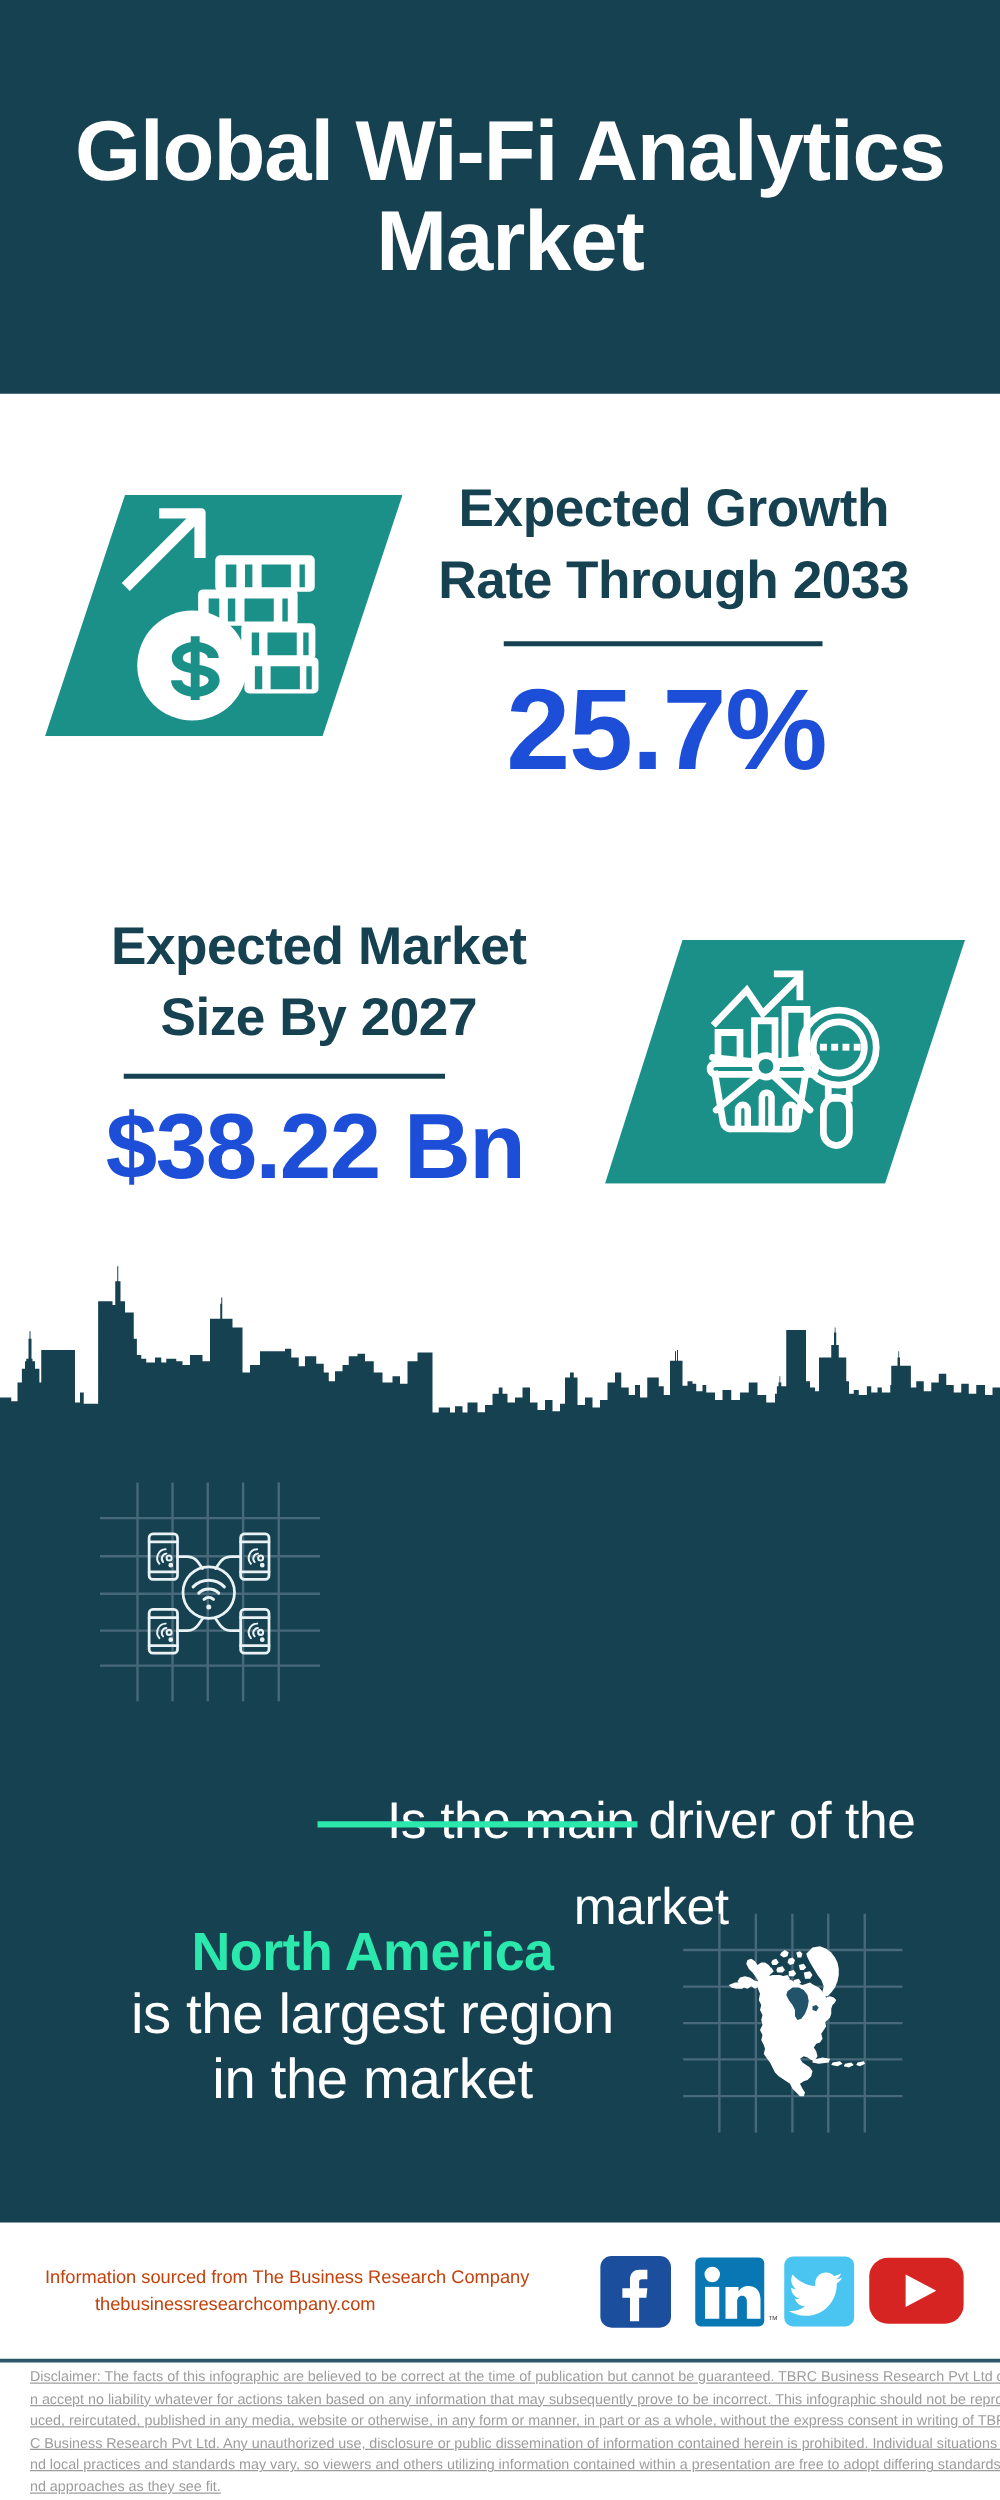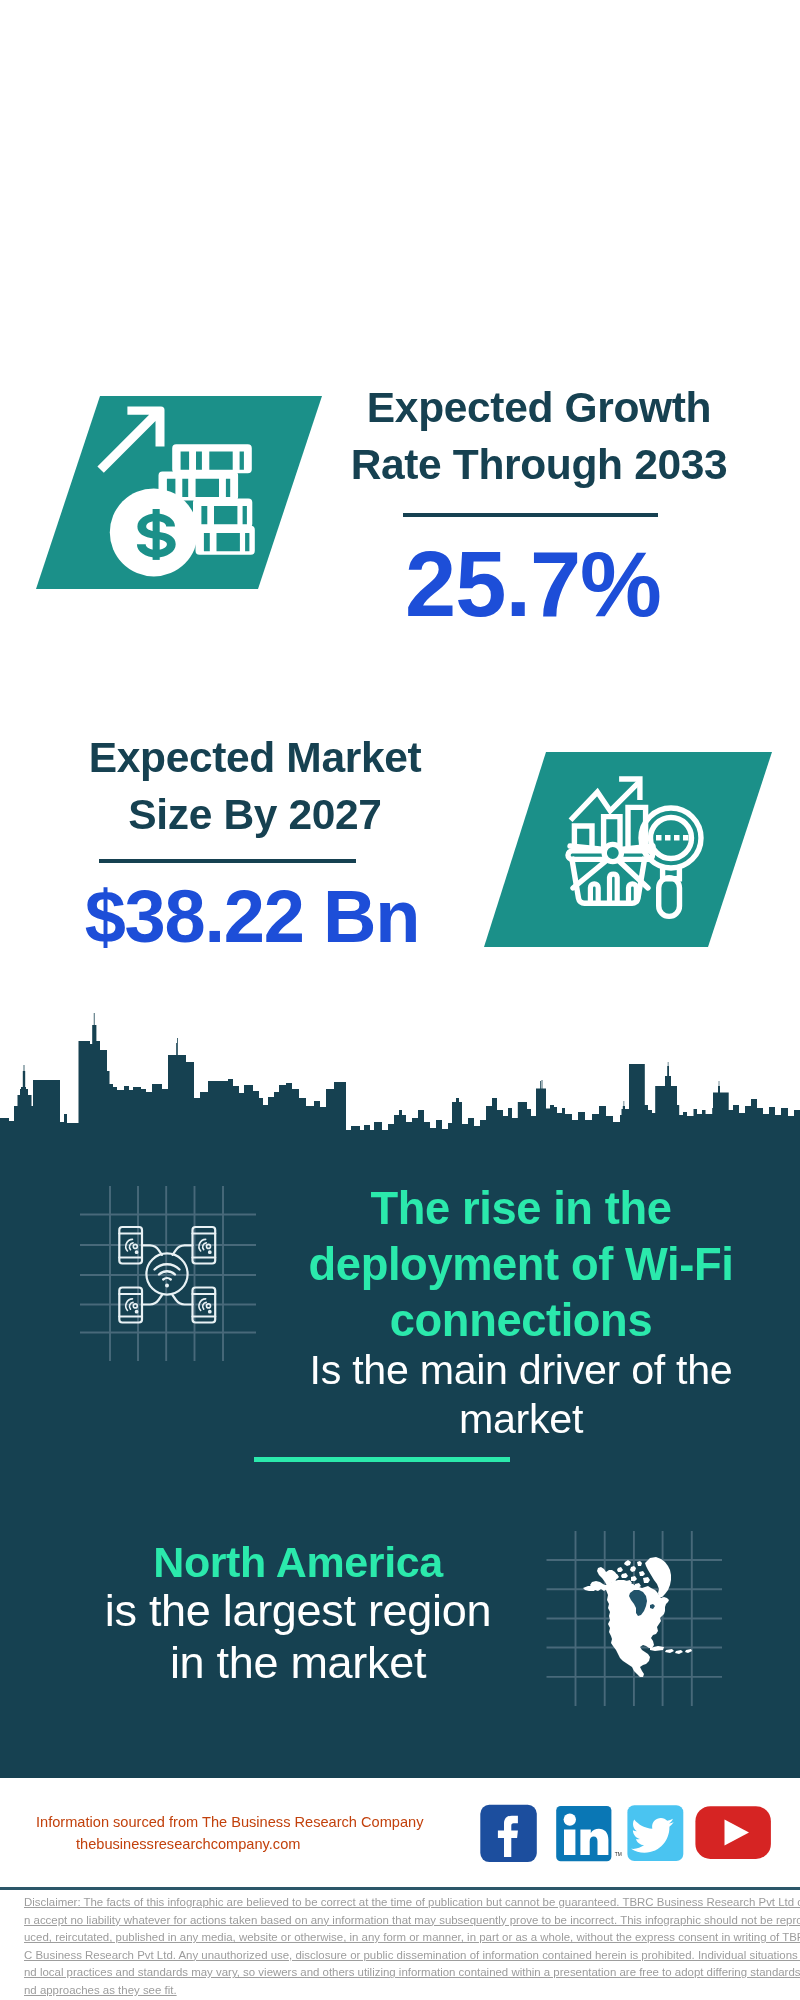--- a/index.html
+++ b/index.html
@@ -33,21 +33,21 @@
   .h2 { left:55px; top:729px; width:400px; }
   .r2 { left:99px; top:859px; width:257px; }
   .v2 { left:-148px; top:879px; width:800px; font-size:74px; line-height:75px; white-space:nowrap; letter-spacing:-1.2px; }
 
   
   .dark { position:absolute; left:0; top:1130px; width:800px; height:648px; background:#164151; }
   .skyline { position:absolute; left:0; top:1010px; width:800px; height:135px; display:block; }
 
   .drv-green { position:absolute; left:281px; top:1181px; width:480px; color:#2BE9AC; font-size:45.3px; font-weight:bold;
                line-height:56px; text-align:center; letter-spacing:-0.4px; }
-  .drv-white { position:absolute; left:281px; top:1346px; width:480px; color:#fff; font-size:41.2px; line-height:49px; text-align:center;
+  .drv-white { position:absolute; left:281px; top:1422px; width:480px; color:#fff; font-size:41.2px; line-height:69px; text-align:center;
                letter-spacing:-0.3px; }
   .grule { position:absolute; height:5px; background:#1B9089; }
   .gr1 { left:254px; top:1457px; width:256px; background:#2BE9AC; }
   .grid-wifi { position:absolute; left:70px; top:1175px; width:200px; height:200px; }
   .grid-map  { position:absolute; left:535px; top:1515px; width:205px; height:205px; }
   .rg-green { left:78px; top:1534px; width:440px; font-size:43px; }
   .rg-white { left:98px; top:1585px; width:400px; font-size:45px; line-height:51.5px; }
 
   
   .src { position:absolute; left:36px; color:#c2410c; font-size:14.6px; white-space:nowrap; }
@@ -58,20 +58,23 @@
   .disc-line { position:absolute; left:0; top:1887px; width:800px; height:3px; background:#2C5769; }
   .disc { position:absolute; left:24px; top:1894px; width:789px; color:#9d9d9d;
           font-size:11.45px; line-height:17.6px; text-align:left;
           word-break:break-all; overflow-wrap:anywhere;text-decoration:underline; }
 </style>
 </head>
 <body>
 
 <div class="page">
 
+  <div class="header">
+    <div class="title">Global Wi-Fi Analytics Market</div>
+  </div>
 
   <div class="para p1">
     <svg class="icon-money" viewBox="0 0 180 180">
       <g fill="#fff" fill-rule="evenodd">
 
         <path d="M39.4,8.5 h33.6 a3.5,3.5 0 0 1 3.5,3.5 v36.4 h-9.0 v-25.3
                  l-51.7,51.7 l-6.4,-6.4 l51.7,-51.7 h-21.7 z"></path>
 
         <path d="M88.2,46.2 h71.6 a4,4 0 0 1 4,4 v21.1 a4,4 0 0 1 -4,4 h-71.6 a4,4 0 0 1 -4,-4
                  v-21.1 a4,4 0 0 1 4,-4 z
@@ -203,21 +206,20 @@
       </g>
       <g stroke-width="2.4">
         <path d="M84.5,94.5 a17.5,17.5 0 0 1 25,0"></path>
         <path d="M89,99.5 a11.5,11.5 0 0 1 16,0"></path>
         <path d="M93.2,104.5 a5.8,5.8 0 0 1 7.6,0"></path>
       </g>
       <circle cx="97" cy="110.5" r="2" fill="#E9F2F5" stroke="none"></circle>
     </g>
   </svg>
 
-  <div class="drv-green">The rise in the deployment of Wi-Fi connections</div>
   <div class="drv-white">Is the main driver of the market</div>
   <div class="grule gr1"></div>
 
   <div class="drv-green rg-green">North America</div>
   <div class="drv-white rg-white">is the largest region in the market</div>
   <svg class="grid-map" viewBox="0 0 205 205">
     <g stroke="#48697A" stroke-width="1.9" fill="none">
       <path d="M40.5,16 V191 M69.7,16 V191 M98.9,16 V191 M127.6,16 V191 M156.8,16 V191"></path>
       <path d="M11.5,45 H187 M11.5,74.3 H187 M11.5,103.5 H187 M11.5,132.5 H187 M11.5,161.9 H187"></path>
     </g>

